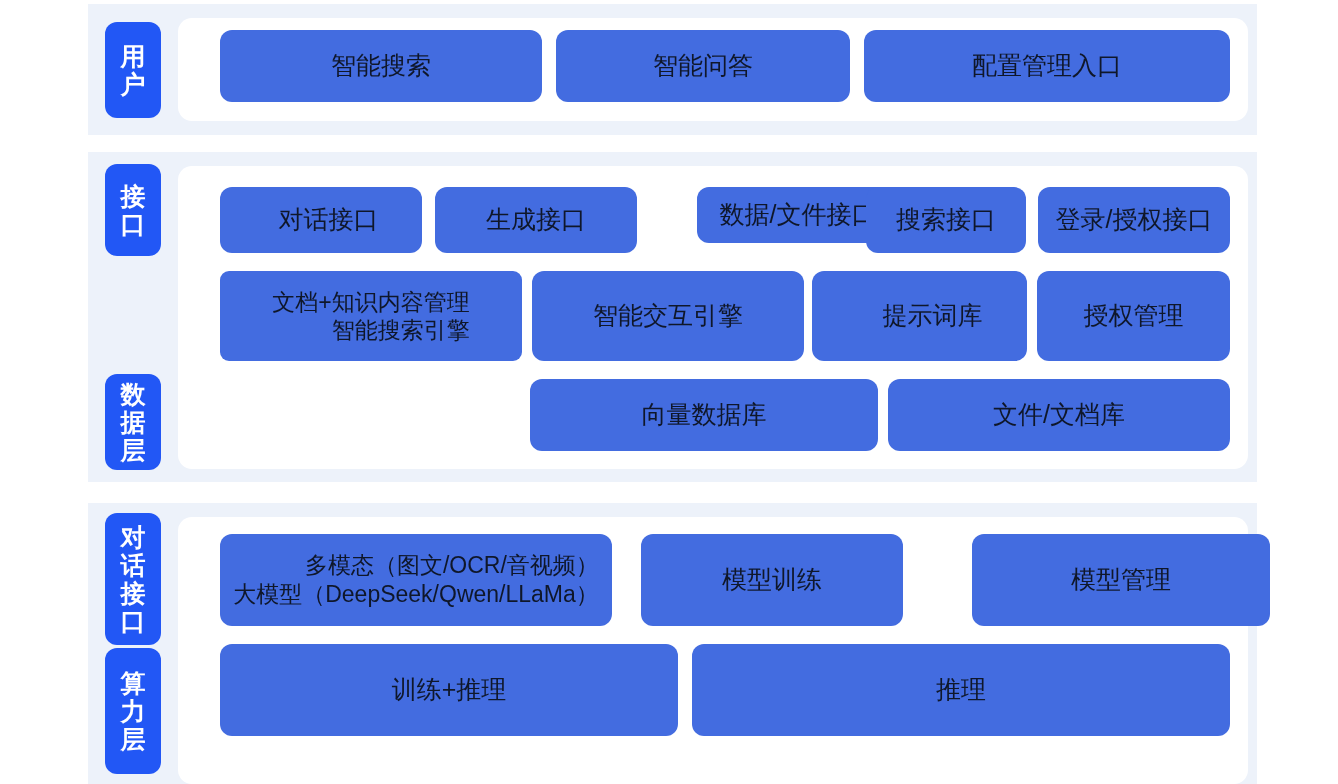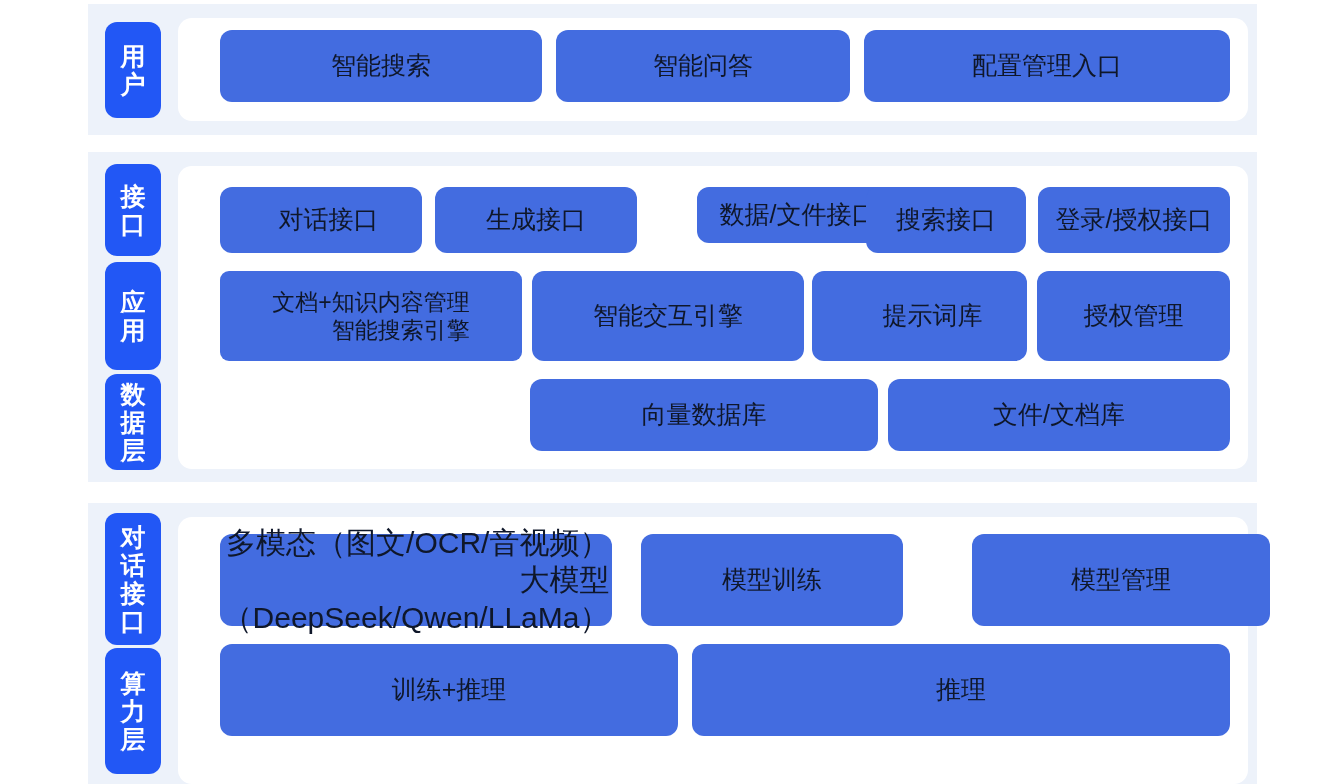--- a/index.html
+++ b/index.html
@@ -87,21 +87,21 @@
     align-items: center;
     justify-content: center;
     text-align: right;
     box-sizing: border-box;
     font-size: 25px;
     line-height: 1.25;
     padding: 2px 6px;
   }
   .box .line { display: block; }
   .box.two-line { font-size: 23px; line-height: 1.22; border-radius: 9px; }
-  .box.model-big { font-size: 30px; line-height: 1.25; }
+  .box.model-big { font-size: 23px; line-height: 1.25; }
 
   
   .u0 { left: 220px; top: 30px;  width: 322px; height: 72px; }
   .u1 { left: 556px; top: 30px;  width: 294px; height: 72px; }
   .u2 { left: 864px; top: 30px;  width: 366px; height: 72px; }
 
   
   .a0 { left: 220px; top: 187px; width: 202px; height: 66px; padding-left: 21px; }
   .a1 { left: 435px; top: 187px; width: 202px; height: 66px; }
   .a2 { left: 650px; top: 187px; width: 202px; height: 56px; margin-left: 47px; }
@@ -149,23 +149,20 @@
   <div class="box u2">
     <span class="line">配置管理入口</span>
   </div>
 
   <div class="band platform"></div>
   <div class="panel platform"></div>
 
   <div class="side-tab tab-api">
     <span class="vtext">接口</span>
   </div>
-  <div class="side-tab tab-app">
-    <span class="vtext">应用</span>
-  </div>
   <div class="side-tab tab-data">
     <span class="vtext">数据层</span>
   </div>
 
   <div class="box a0">
     <span class="line">对话接口</span>
   </div>
   <div class="box a1">
     <span class="line">生成接口</span>
   </div>

